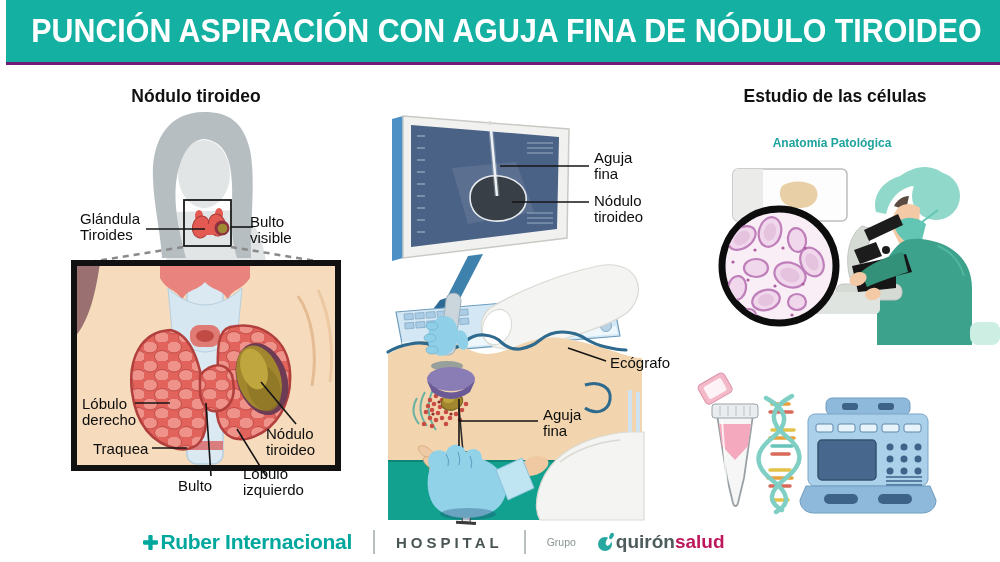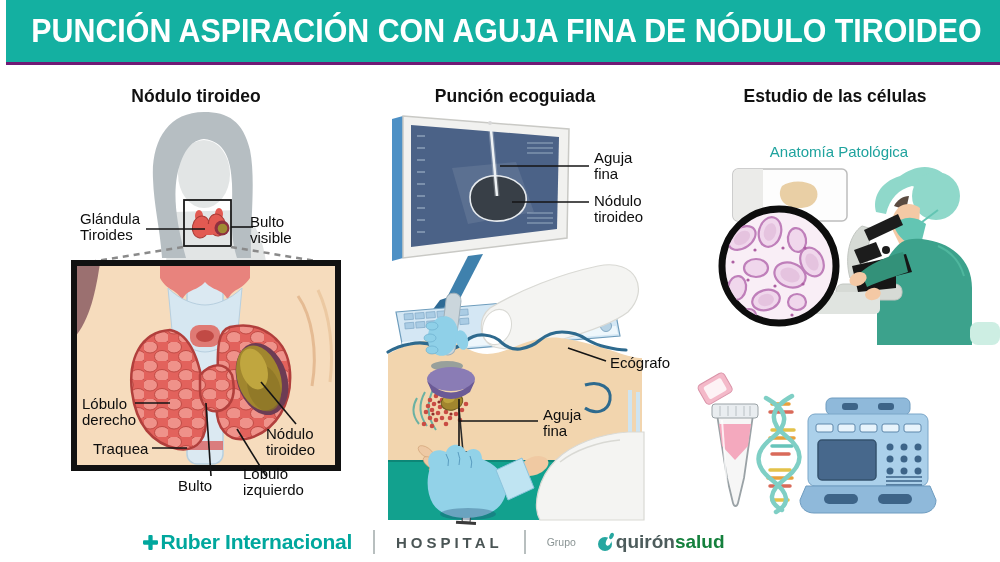--- a/index.html
+++ b/index.html
@@ -7,38 +7,38 @@
           font-family:"Liberation Sans",sans-serif;}
   
   .banner{position:absolute;left:6px;top:0;width:1000px;height:62px;
           background:var(--accent-teal,#14b0a1);border-bottom:3px solid #701a75;
           display:flex;align-items:center;justify-content:center;}
   .banner h1{margin:0;color:#ffffff;font-size:33px;font-weight:700;letter-spacing:0px;
              transform:scaleX(.92);white-space:nowrap;}
   
   .colhead{position:absolute;margin:0;font-size:17.5px;font-weight:700;color:#111;
            transform:translateX(-50%);white-space:nowrap;}
-  .subhead{position:absolute;margin:7px;font-size:15px;font-weight:400;
+  .subhead{position:absolute;margin:0;font-size:12px;font-weight:700;
            color:var(--subheading-teal,#1fa39e);transform:translateX(-50%);white-space:nowrap;}
   
   .lbl{position:absolute;font-size:15px;line-height:1.05;color:#0d0d0d;}
   .nowrap{white-space:nowrap;}
   
   .art{position:absolute;left:0;top:0;width:1000px;height:562px;}
   
   .footer{position:absolute;left:0;top:524px;width:868px;height:36px;
           display:flex;align-items:center;justify-content:center;gap:21px;}
   .ruber{display:flex;align-items:center;gap:2px;color:var(--ruber-teal,#00a79d);
          font-weight:700;font-size:21px;letter-spacing:-.3px;}
   .sep{width:2px;height:24px;background:#b8bfbf;}
   .hospital{color:var(--hospital-gray,#4a5555);font-weight:700;font-size:15px;letter-spacing:4px;}
   .grupo{color:#8a9494;font-size:10.5px;}
   .quironwrap{font-size:19px;font-weight:600;display:flex;align-items:center;}
   .q-dark{color:#4d5c5c;}
-  .q-teal{color:#15803d;text-align:right;}
+  .q-teal{color:#be185d;text-align:right;}
 </style>
 </head>
 <body>
 
 <div class="poster" style="--accent-teal: #14b0a1; --subheading-teal: #1fa39e; --ruber-teal: #00a79d; --hospital-gray: #4a5555; --table-teal: #12a18e;">
 
   <header class="banner">
     <h1>PUNCIÓN ASPIRACIÓN CON AGUJA FINA DE NÓDULO TIROIDEO</h1>
   </header>
 
@@ -405,21 +405,20 @@
           <line x1="886" y1="485" x2="922" y2="485"></line>
         </g>
         <path d="M806,486 L930,486 L936,500 C936,508 930,513 922,513 L814,513 C806,513 800,508 800,500 Z" fill="#8fb9da" stroke="#6e9cc0"></path>
         <rect x="824" y="494" width="34" height="10" rx="5" fill="#3d6488"></rect>
         <rect x="878" y="494" width="34" height="10" rx="5" fill="#3d6488"></rect>
       </g>
     </g>
   </svg>
 
   <h2 class="colhead" style="left:196px;top:86px;">Nódulo tiroideo</h2>
-  <h2 class="colhead" style="left:515px;top:86px;">Punción ecoguiada</h2>
   <h2 class="colhead" style="left:835px;top:86px;">Estudio de las células</h2>
   <h3 class="subhead" style="left:832px;top:136px;">Anatomía Patológica</h3>
 
   <div class="lbl" style="left:80px;top:211px;width:70px;">Glándula Tiroides</div>
   <div class="lbl" style="left:250px;top:214px;width:54px;">Bulto visible</div>
   <div class="lbl" style="left:82px;top:396px;width:58px;">Lóbulo derecho</div>
   <div class="lbl nowrap" style="left:93px;top:441px;">Traquea</div>
   <div class="lbl" style="left:266px;top:426px;width:62px;">Nódulo tiroideo</div>
   <div class="lbl nowrap" style="left:178px;top:478px;">Bulto</div>
   <div class="lbl" style="left:243px;top:466px;width:74px;">Lóbulo izquierdo</div>

